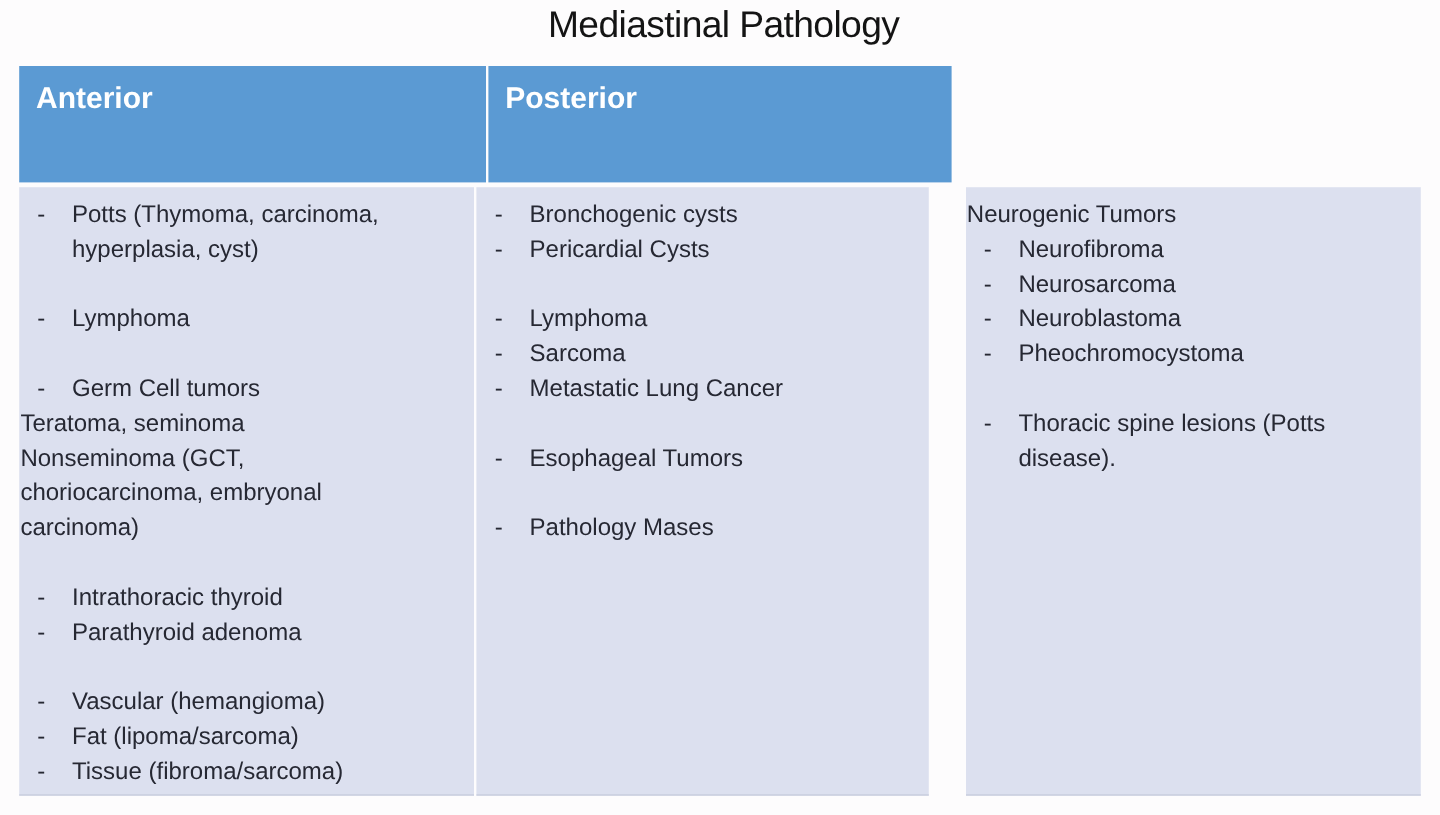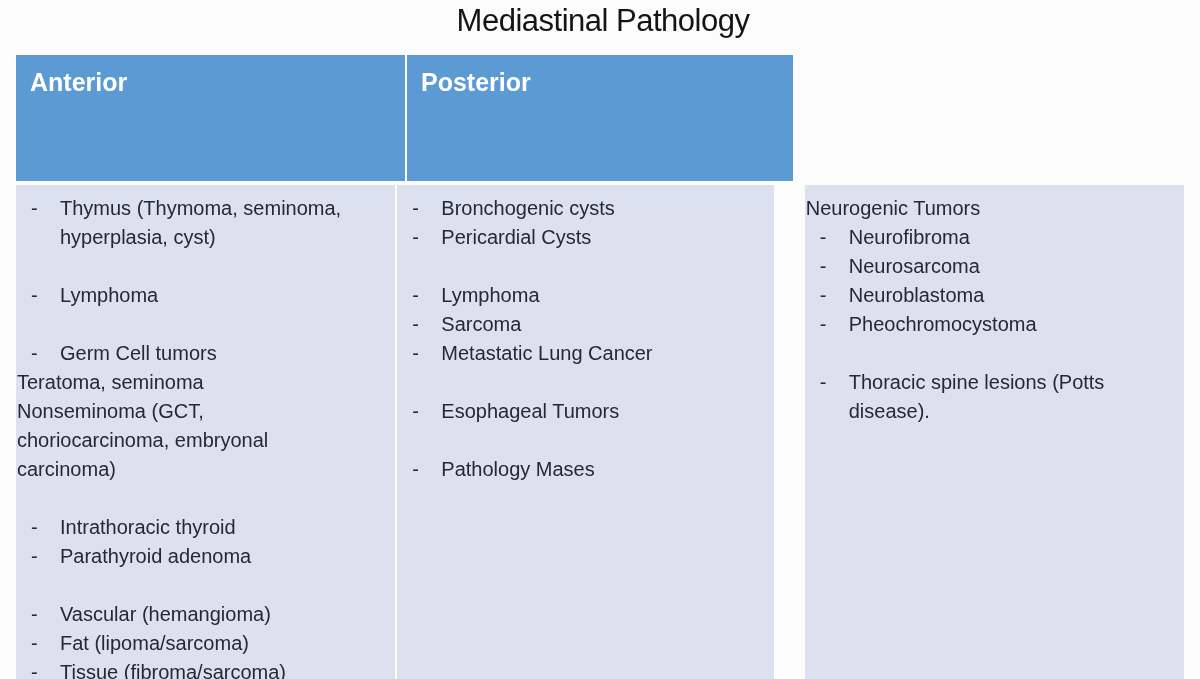--- a/index.html
+++ b/index.html
@@ -25,21 +25,21 @@
     text-align: center;
     font-size: 31px;
     font-weight: 400;
     letter-spacing: -0.5px;
     color: var(--title-text);
   }
 
   .table { position: absolute; left: 16px; top: 55px; width: 1168px; }
 
   .row { display: flex; column-gap: 2px; }
-  .header-row { height: 126px; }
+  .header-row { height: 97px; }
   .body-row { height: 507px; margin-top: 4px; }
 
   .cell:nth-child(1) { width: 389px; }
   .cell:nth-child(2) { width: 386px; }
   .cell:nth-child(3) { width: 389px; margin-left: 29px; }
 
   .header-cell {
     background: var(--header-bg);
     color: var(--header-text);
     font-size: 25px;
@@ -67,21 +67,21 @@
 
 <div class="slide">
   <div class="title">Mediastinal Pathology</div>
   <div class="table">
     <div class="row header-row" id="header-row">
         <div class="cell header-cell">Anterior</div>
         <div class="cell header-cell">Posterior</div>
       </div>
     <div class="row body-row" id="body-row">
         <div class="cell body-cell">
-          <div class="line bullet"><span class="dash">-</span><span class="txt">Thymus (Thymoma, seminoma, hyperplasia, cyst)</span></div>
+          <div class="line bullet"><span class="dash">-</span><span class="txt">Potts (Thymoma, carcinoma, hyperplasia, cyst)</span></div>
           <div class="line gap"></div>
           <div class="line bullet"><span class="dash">-</span><span class="txt">Lymphoma</span></div>
           <div class="line gap"></div>
           <div class="line bullet"><span class="dash">-</span><span class="txt">Germ Cell tumors</span></div>
           <div class="line plain"><span class="txt">Teratoma, seminoma</span></div>
           <div class="line plain"><span class="txt">Nonseminoma (GCT,</span></div>
           <div class="line plain"><span class="txt">choriocarcinoma, embryonal</span></div>
           <div class="line plain"><span class="txt">carcinoma)</span></div>
           <div class="line gap"></div>
           <div class="line bullet"><span class="dash">-</span><span class="txt">Intrathoracic thyroid</span></div>

